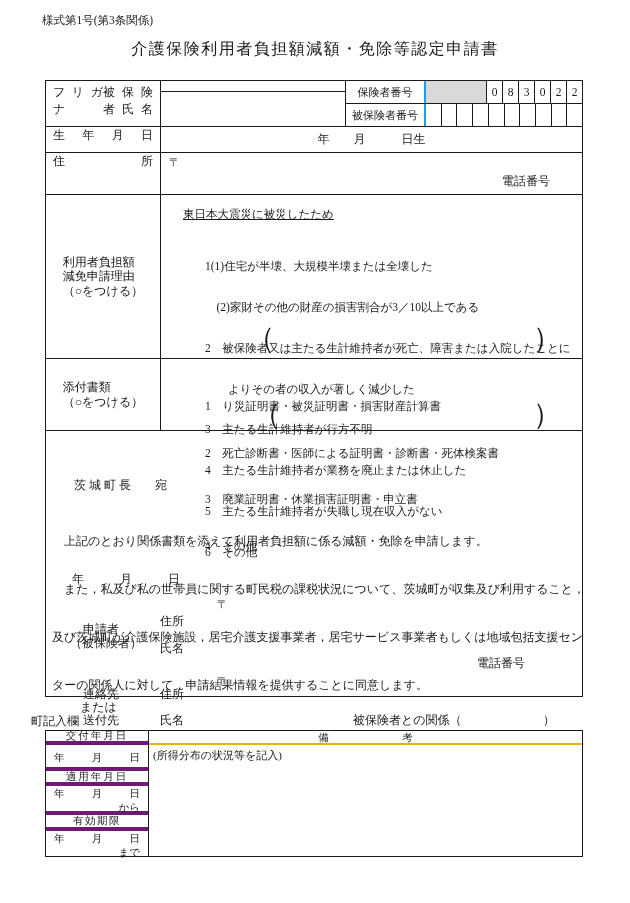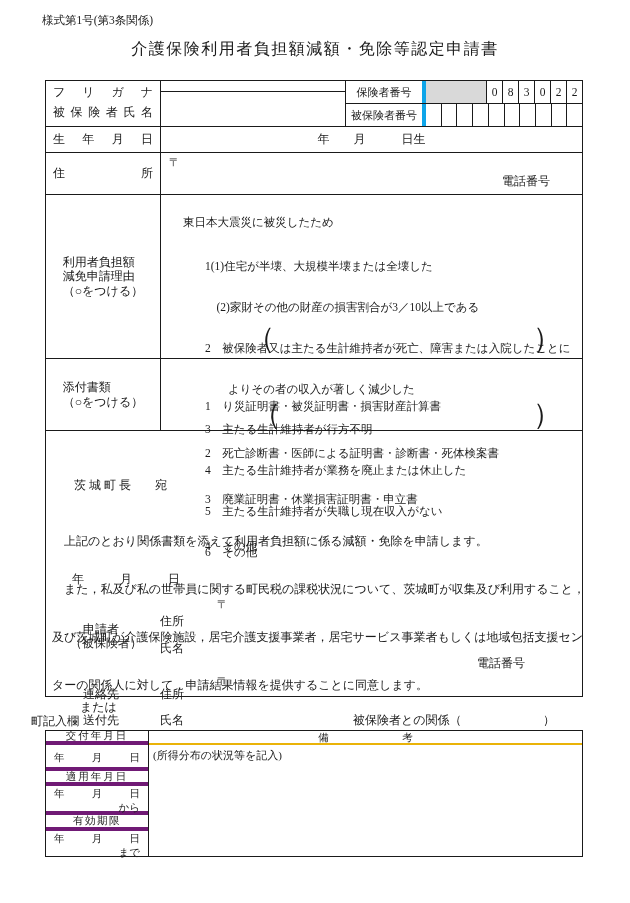--- a/index.html
+++ b/index.html
@@ -20,34 +20,34 @@
   
   .form-code { left: 42px; top: 13px; font-size: 11.5px; }
   .form-title { left: 0; top: 39px; width: 100%; text-align: center;
                 font-size: 16px; letter-spacing: 1.5px; }
 
   
   .main-table { left: 45px; top: 80px; width: 538px; height: 617px;
                 border: 1px solid #1a1a1a; }
   .row { display: flex; width: 100%; border-bottom: 1px solid #1a1a1a; }
   .lc { width: 115px; border-right: 1px solid #1a1a1a; flex: none;
-        display: flex; flex-direction: column; justify-content: center;
+        display: flex; flex-direction: row; justify-content: center;
         padding: 0 7px; }
   .jlabel { width: 100%; text-align: justify; text-align-last: justify; }
 
   .r1 { height: 46px; }
   .r1 .lc { justify-content: space-between; padding: 3px 7px 5px 7px; }
   .name-col { width: 185px; border-right: 1px solid #1a1a1a; flex: none;
               display: flex; flex-direction: column; }
   .furi-strip { height: 11px; border-bottom: 1px solid #1a1a1a; }
   .num-section { flex: 1; display: flex; flex-direction: column; }
   .num-row { display: flex; height: 23px; }
   .num-row.top { border-bottom: 1px solid #1a1a1a; }
   .num-row.bottom { flex: 1; }
-  .num-label { width: 80px; flex: none; border-right: 4px solid #0ea5e9;
+  .num-label { width: 80px; flex: none; border-right: 2px solid #0ea5e9;
                display: flex; align-items: center; justify-content: center;
                font-size: 11px; }
   .ncells { flex: 1; display: flex; }
   .ncell { flex: 1; border-left: 1px solid #1a1a1a;
            display: flex; align-items: center; justify-content: center;
            font-size: 11.5px; }
   .ncells .ncell:first-child { border-left: none; }
   .ncell.shaded { flex: 4; background: #d9d9d9; }
 
   .r2 { height: 26px; }
@@ -55,21 +55,21 @@
 
   .r3 { height: 42px; }
   .r3 .val { flex: 1; position: relative; }
   .postal { position: absolute; left: 8px; top: 2px; font-size: 11px; }
   .r3 .phone { position: absolute; right: 32px; bottom: 4px; }
 
   .r4 { height: 164px; }
   .r4 .lc, .r5 .lc { align-items: center; }
   .lbl-block { width: max-content; text-align: left; line-height: 14.5px; }
   .r4 .val, .r5 .val { flex: 1; position: relative; font-size: 11.5px; }
-  .reason-heading { position: absolute; left: 22px; top: 20px; }
+  .reason-heading { position: absolute; left: 22px; top: 12px; text-decoration: underline; }
   .reason-list { position: absolute; left: 44px; top: 38px; line-height: 13.6px; }
   .bigparen { position: absolute; font-size: 28px; font-weight: normal;
               line-height: 28px; transform: scaleY(1.05); }
 
   .r5 { height: 72px; }
   .attach-list { position: absolute; left: 44px; top: 9px; line-height: 15.5px; }
 
   .r6 { height: 265px; border-bottom: none; position: relative; display: block; margin-top: 40px; }
   .addressee { left: 28px; top: 6px; }
   .decl-para { left: 6px; top: 30px; line-height: 16px; }

